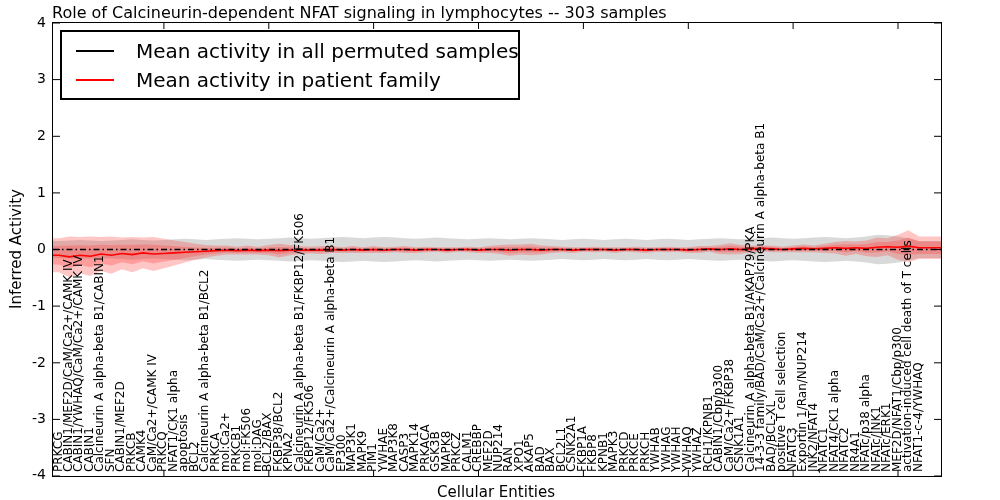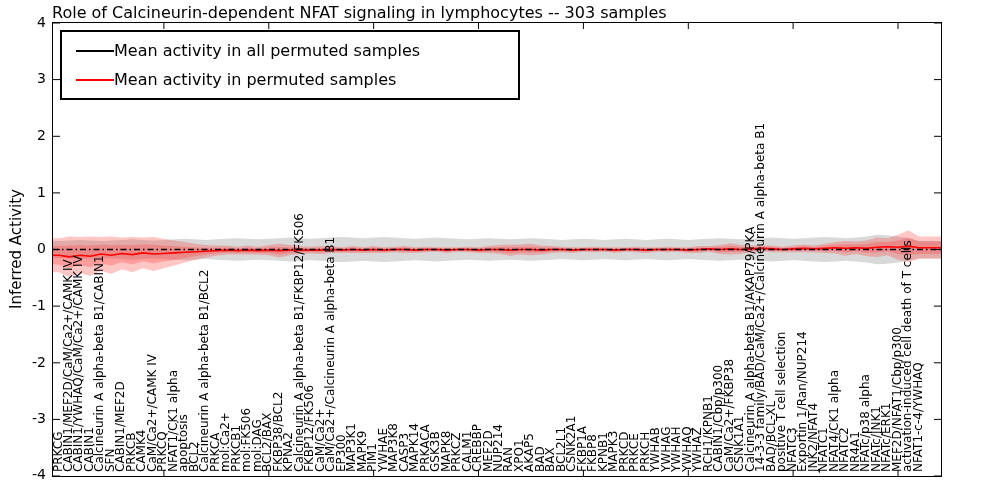--- a/index.html
+++ b/index.html
@@ -15,30 +15,31 @@
   .xlabel-axis{position:absolute;left:52px;top:483px;width:888px;text-align:center;
           font-size:15px;}
   .ytick{position:absolute;width:40px;text-align:right;font-size:14px;}
   .xcats{position:absolute;left:0;top:0;width:1000px;height:500px;z-index:2;pointer-events:none;}
   .xcat{position:absolute;font-size:12px;line-height:11px;white-space:nowrap;
         transform-origin:0 0;transform:rotate(-90deg);}
   .legend{position:absolute;left:60px;top:30px;width:456px;border:2px solid #000;
           background:#fff;z-index:5;padding:4px 0;}
   .legend-row{display:flex;align-items:center;height:29px;}
   .legend-swatch{width:38px;border-top:2px solid #000;margin-left:14px;flex:0 0 38px;}
-  .legend-label{font-size:16px;white-space:nowrap;}
+  .legend-label{margin-left:22px;font-size:20px;white-space:nowrap;}
 </style>
 </head>
 <body>
 
 <div class="canvas">
 
   <div class="title">Role of Calcineurin-dependent NFAT signaling in lymphocytes -- 303 samples</div>
 
   <div class="ylabel">Inferred Activity</div>
+  <div class="xlabel-axis">Cellular Entities</div>
 
   <div>
     <div class="ytick" style="left:6px;top:14px">4</div>
     <div class="ytick" style="left:6px;top:70px">3</div>
     <div class="ytick" style="left:6px;top:127px">2</div>
     <div class="ytick" style="left:6px;top:184px">1</div>
     <div class="ytick" style="left:6px;top:240px">0</div>
     <div class="ytick" style="left:6px;top:297px">-1</div>
     <div class="ytick" style="left:6px;top:354px">-2</div>
     <div class="ytick" style="left:6px;top:410px">-3</div>
@@ -175,17 +176,17 @@
       <div class="xcat" style="left: 912.5px; top: 472px;">NFAT1-c-4/YWHAQ</div>
     </div>
 
   <div class="legend">
     <div class="legend-row">
       <div class="legend-swatch" id="sw0" style="border-top-color: rgb(0, 0, 0);"></div>
       <div class="legend-label">Mean activity in all permuted samples</div>
     </div>
     <div class="legend-row">
       <div class="legend-swatch" id="sw1" style="border-top-color: rgb(255, 0, 0);"></div>
-      <div class="legend-label">Mean activity in permuted samples</div>
+      <div class="legend-label">Mean activity in patient family</div>
     </div>
   </div>
 
 </div>
 
 </body></html>

